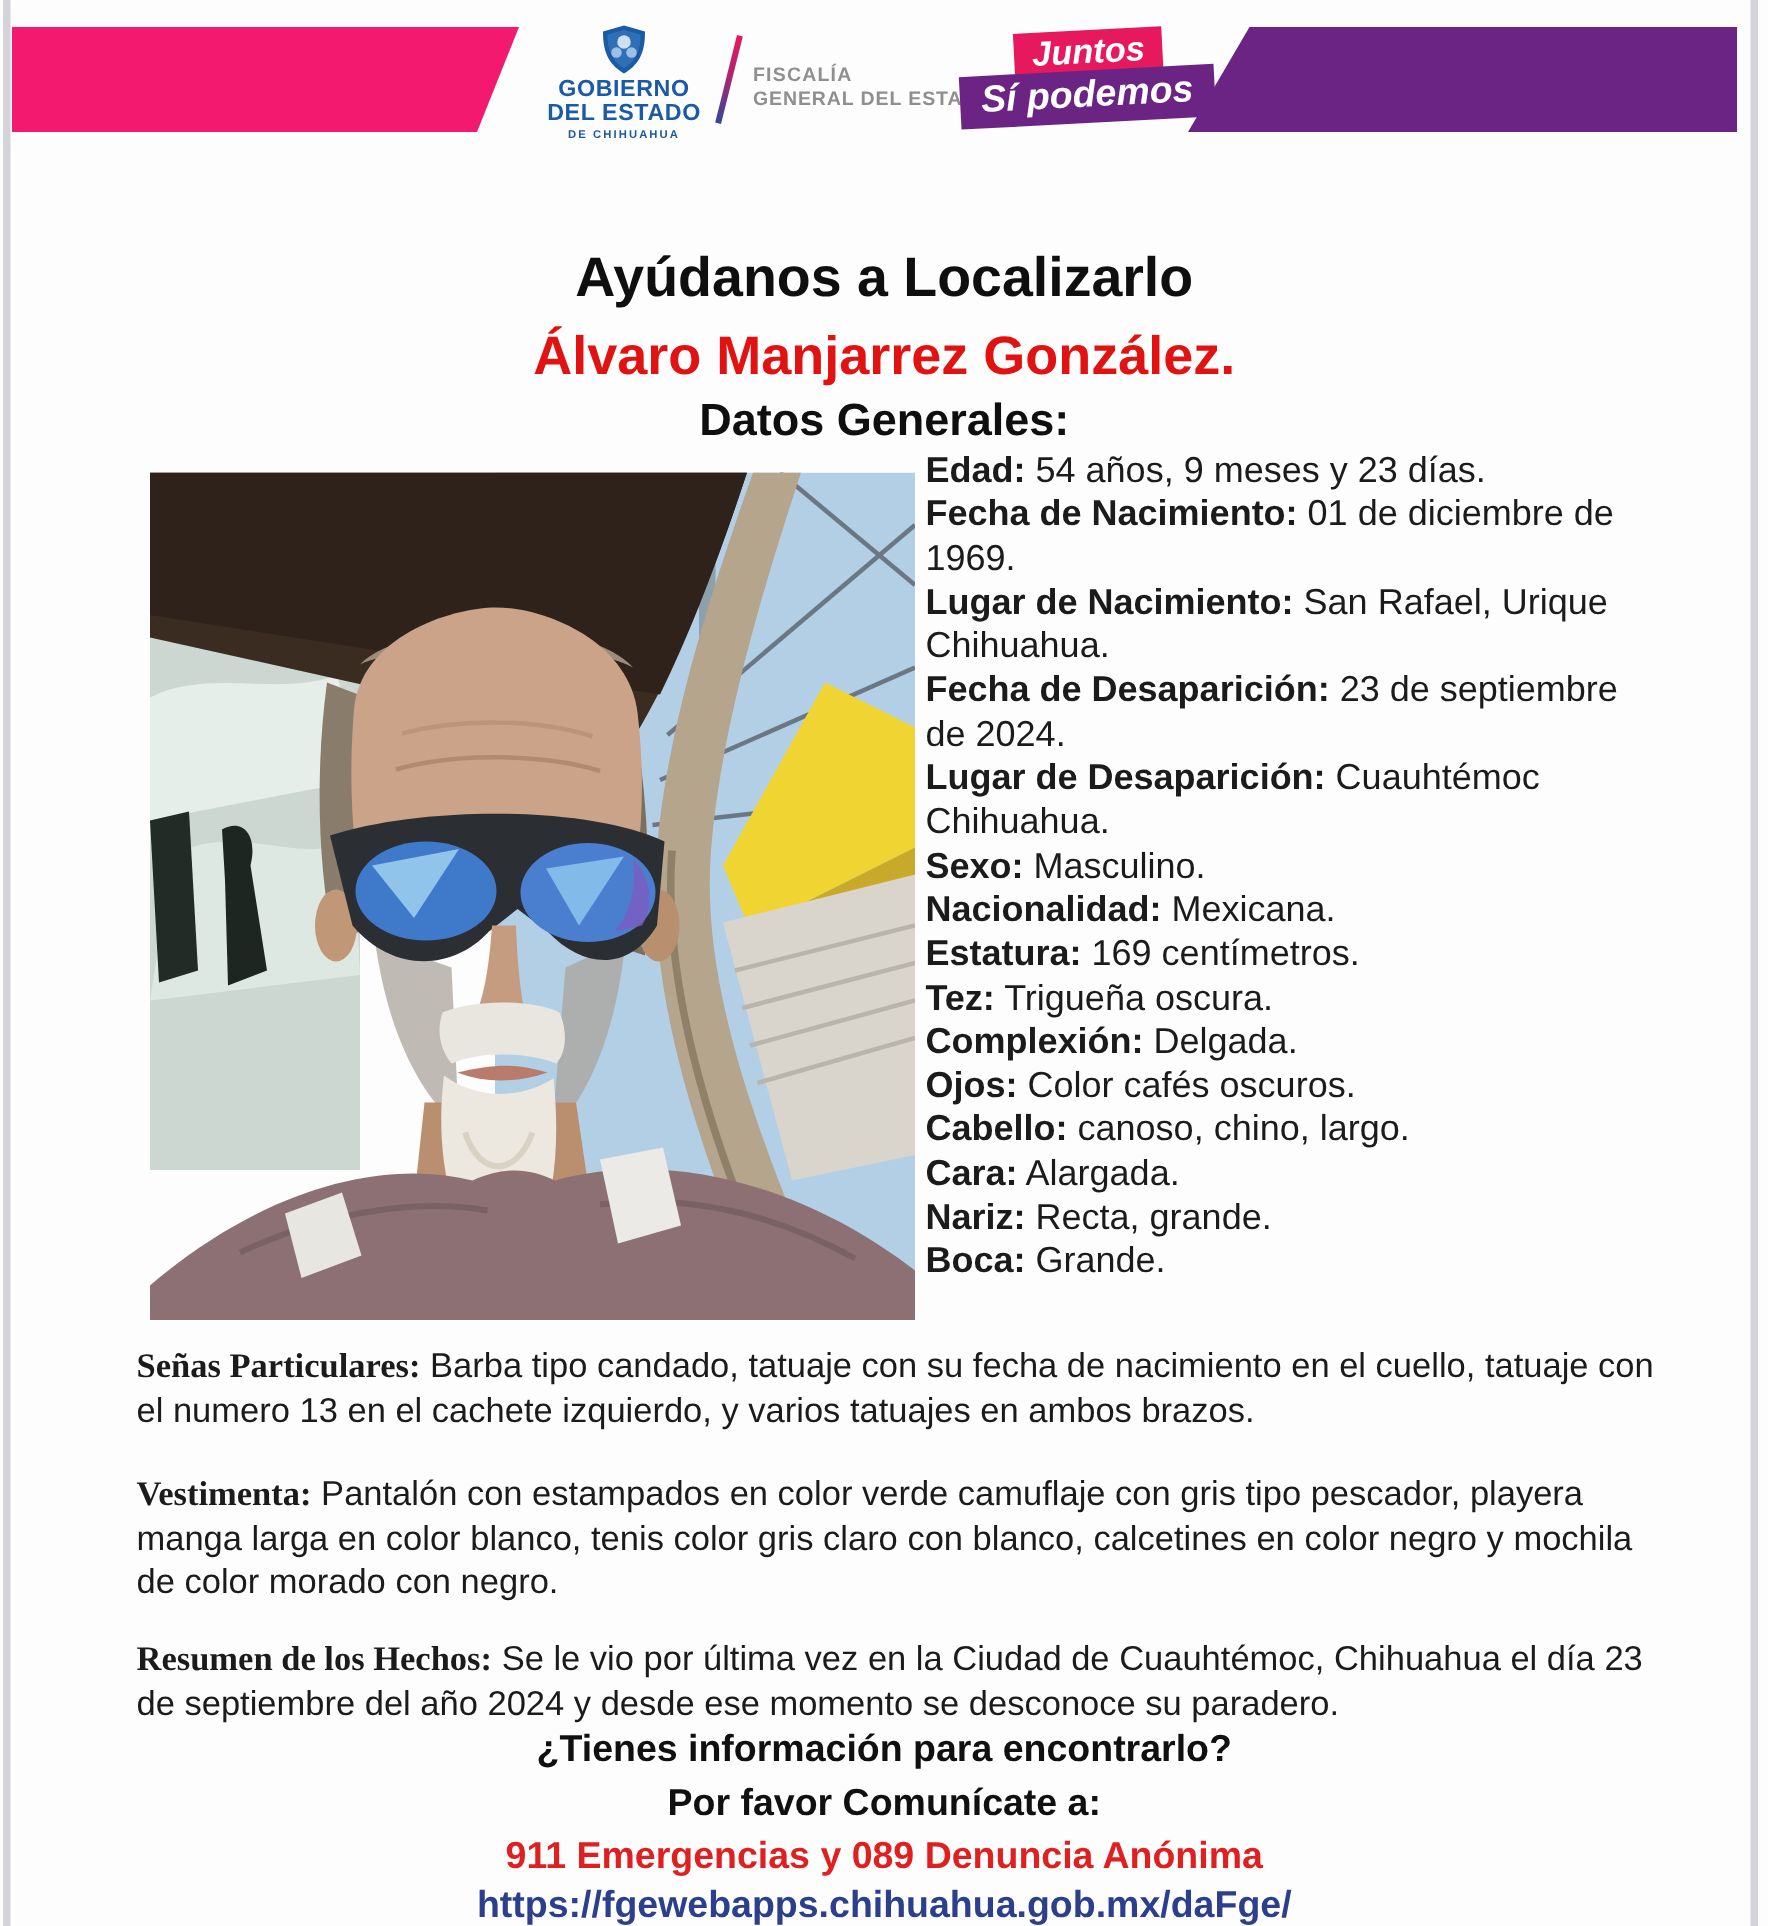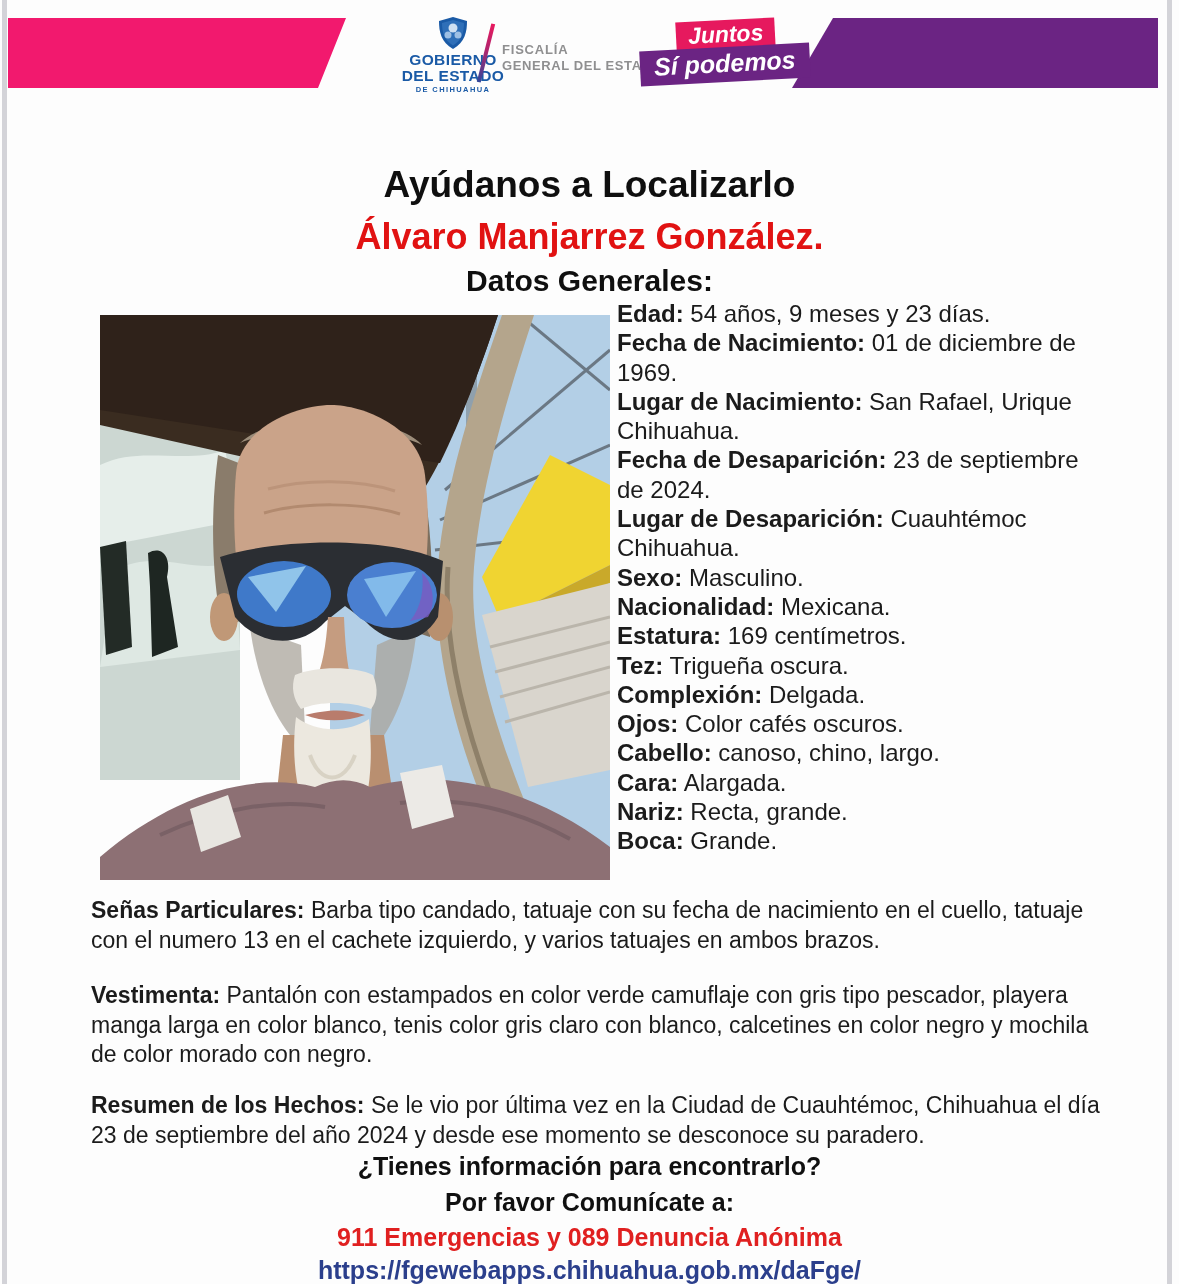--- a/index.html
+++ b/index.html
@@ -14,21 +14,21 @@
   
   .header { position:absolute; left:0; top:18px; width:1179px; height:70px; }
   .pink-band {
     position:absolute; left:8px; top:0; width:338px; height:70px; background:#F2196E;
     clip-path:polygon(0 0, 100% 0, calc(100% - 28px) 100%, 0 100%);
   }
   .purple-band {
     position:absolute; left:792px; top:0; width:366px; height:70px; background:#6B2483;
     clip-path:polygon(41px 0, 100% 0, 100% 100%, 0 100%);
   }
-  .logo { position:absolute; left:360px; top:-2px; width:112px; text-align:center; line-height:1;margin-left:37px; }
+  .logo { position:absolute; left:360px; top:-2px; width:112px; text-align:center; line-height:1; }
   .logo .shield { display:block; margin:0 auto 2px auto; }
   .logo .l1, .logo .l2 { font-weight:bold; font-size:15.5px; color:#1A5AA6; letter-spacing:.4px; }
   .logo .l3 { font-weight:bold; font-size:7.5px; color:#1A5AA6; letter-spacing:1.4px; margin-top:3px; }
   .slash {
     position:absolute; left:484px; top:5px; width:4px; height:60px;
     transform:rotate(14deg);
     background:linear-gradient(180deg,#E8195E 0%,#b0256e 45%,#31479B 100%);
   }
   .fiscalia { position:absolute; left:502px; top:24px; color:#8f8f90; font-weight:bold; line-height:1.25; }
   .fiscalia .f1 { font-size:13px; letter-spacing:.8px; }
@@ -43,21 +43,21 @@
   .title-name { top:216px; font-size:36px; color:#E11212; }
   .title-section { top:264px; font-size:30px; color:#0f0f0f; }
 
   
   .photo-wrap { position:absolute; left:100px; top:315px; width:510px; height:565px; }
   .datos { position:absolute; left:617px; top:299px; width:492px; font-size:24px; line-height:29.3px; color:#1b1b1b; }
   .datos .lbl { font-weight:bold; }
 
   
   .para { position:absolute; left:91px; width:1012px; font-size:23px; line-height:29.5px; color:#1b1b1b; }
-  .para .lbl { font-weight:bold; }
+  .para .lbl { font-weight:bold;font-family:Liberation Serif, serif; }
   .para-senas { top:896px; }
   .para-vestimenta { top:981px; }
   .para-resumen { top:1091px; }
 
   
   .footline { position:absolute; left:0; width:1179px; text-align:center; font-weight:bold; font-size:25px; }
   .foot-question { top:1152px; color:#101010; }
   .foot-contact { top:1188px; color:#101010; }
   .foot-phones { top:1223px; color:#E02020; }
   .foot-url { top:1256px; color:#2B3F8C; text-decoration:none; display:block; }

